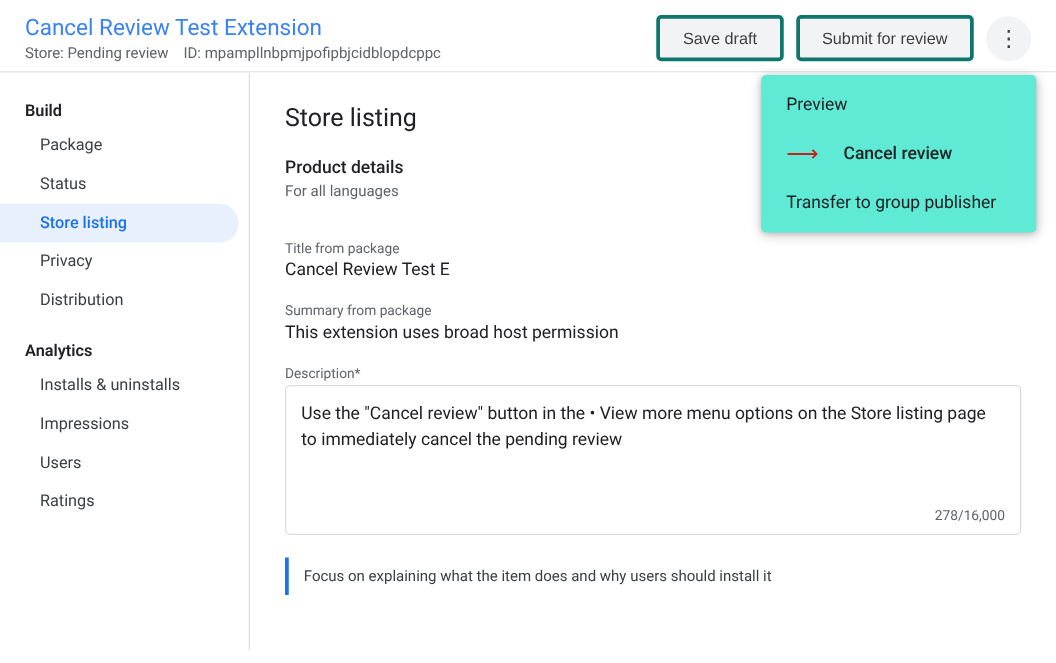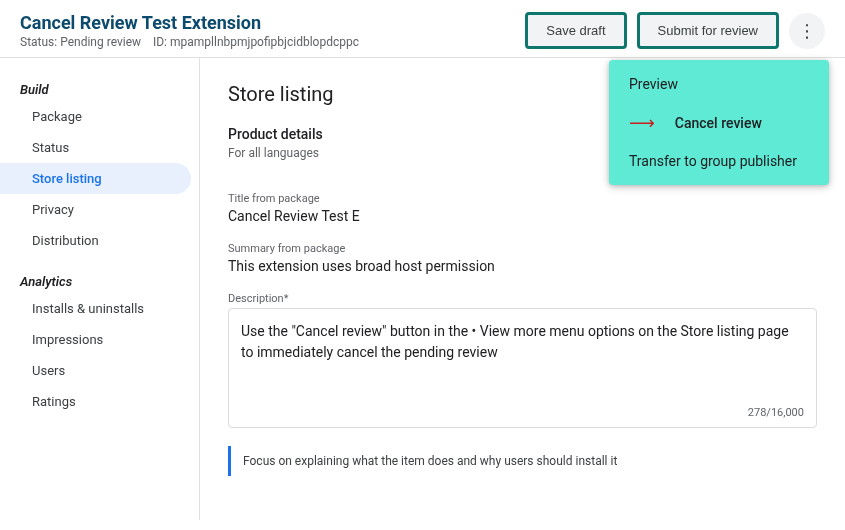--- a/index.html
+++ b/index.html
@@ -18,22 +18,22 @@
       display: flex;
       align-items: center;
       justify-content: space-between;
       padding: 12px 20px 8px 20px;
       border-bottom: 1px solid #e0e0e0;
       position: relative;
     }
     .header-left {}
     .header-title {
       font-size: 18px;
-      font-weight: 700;
-      color: #0c4a6e;
+      font-weight: 400;
+      color: #3b82f6;
     }
     .header-subtitle {
       font-size: 12px;
       color: #5f6368;
       margin-top: 2px;
     }
     .header-actions {
       display: flex;
       align-items: center;
       gap: 10px;
@@ -75,21 +75,20 @@
       border-right: 1px solid #e0e0e0;
       padding: 16px 0;
       overflow-y: auto;
       background: #fff;
     }
     .sidebar-section-title {
       font-size: 13px;
       font-weight: 600;
       color: #202124;
       padding: 8px 20px 4px 20px;
-      font-style: italic;
     }
     .sidebar-item {
       padding: 8px 20px 8px 32px;
       font-size: 13px;
       color: #3c4043;
       cursor: pointer;
       border-radius: 0 20px 20px 0;
       margin-right: 8px;
     }
     .sidebar-item.active {
@@ -203,21 +202,21 @@
       margin-right: 8px;
     }
   </style>
 </head>
 <body>
 
 <div class="header">
   <div class="header-left">
     <div class="header-title">Cancel Review Test Extension</div>
     <div class="header-subtitle">
-      <span>Status: Pending review</span>
+      <span>Store: Pending review</span>
       &nbsp;&nbsp;
       <span>ID: mpampllnbpmjpofipbjcidblopdcppc</span>
     </div>
   </div>
   <div class="header-actions">
     <button class="btn">Save draft</button>
     <button class="btn">Submit for review</button>
     <button class="btn-icon">
       <span>⋮</span>
     </button>

